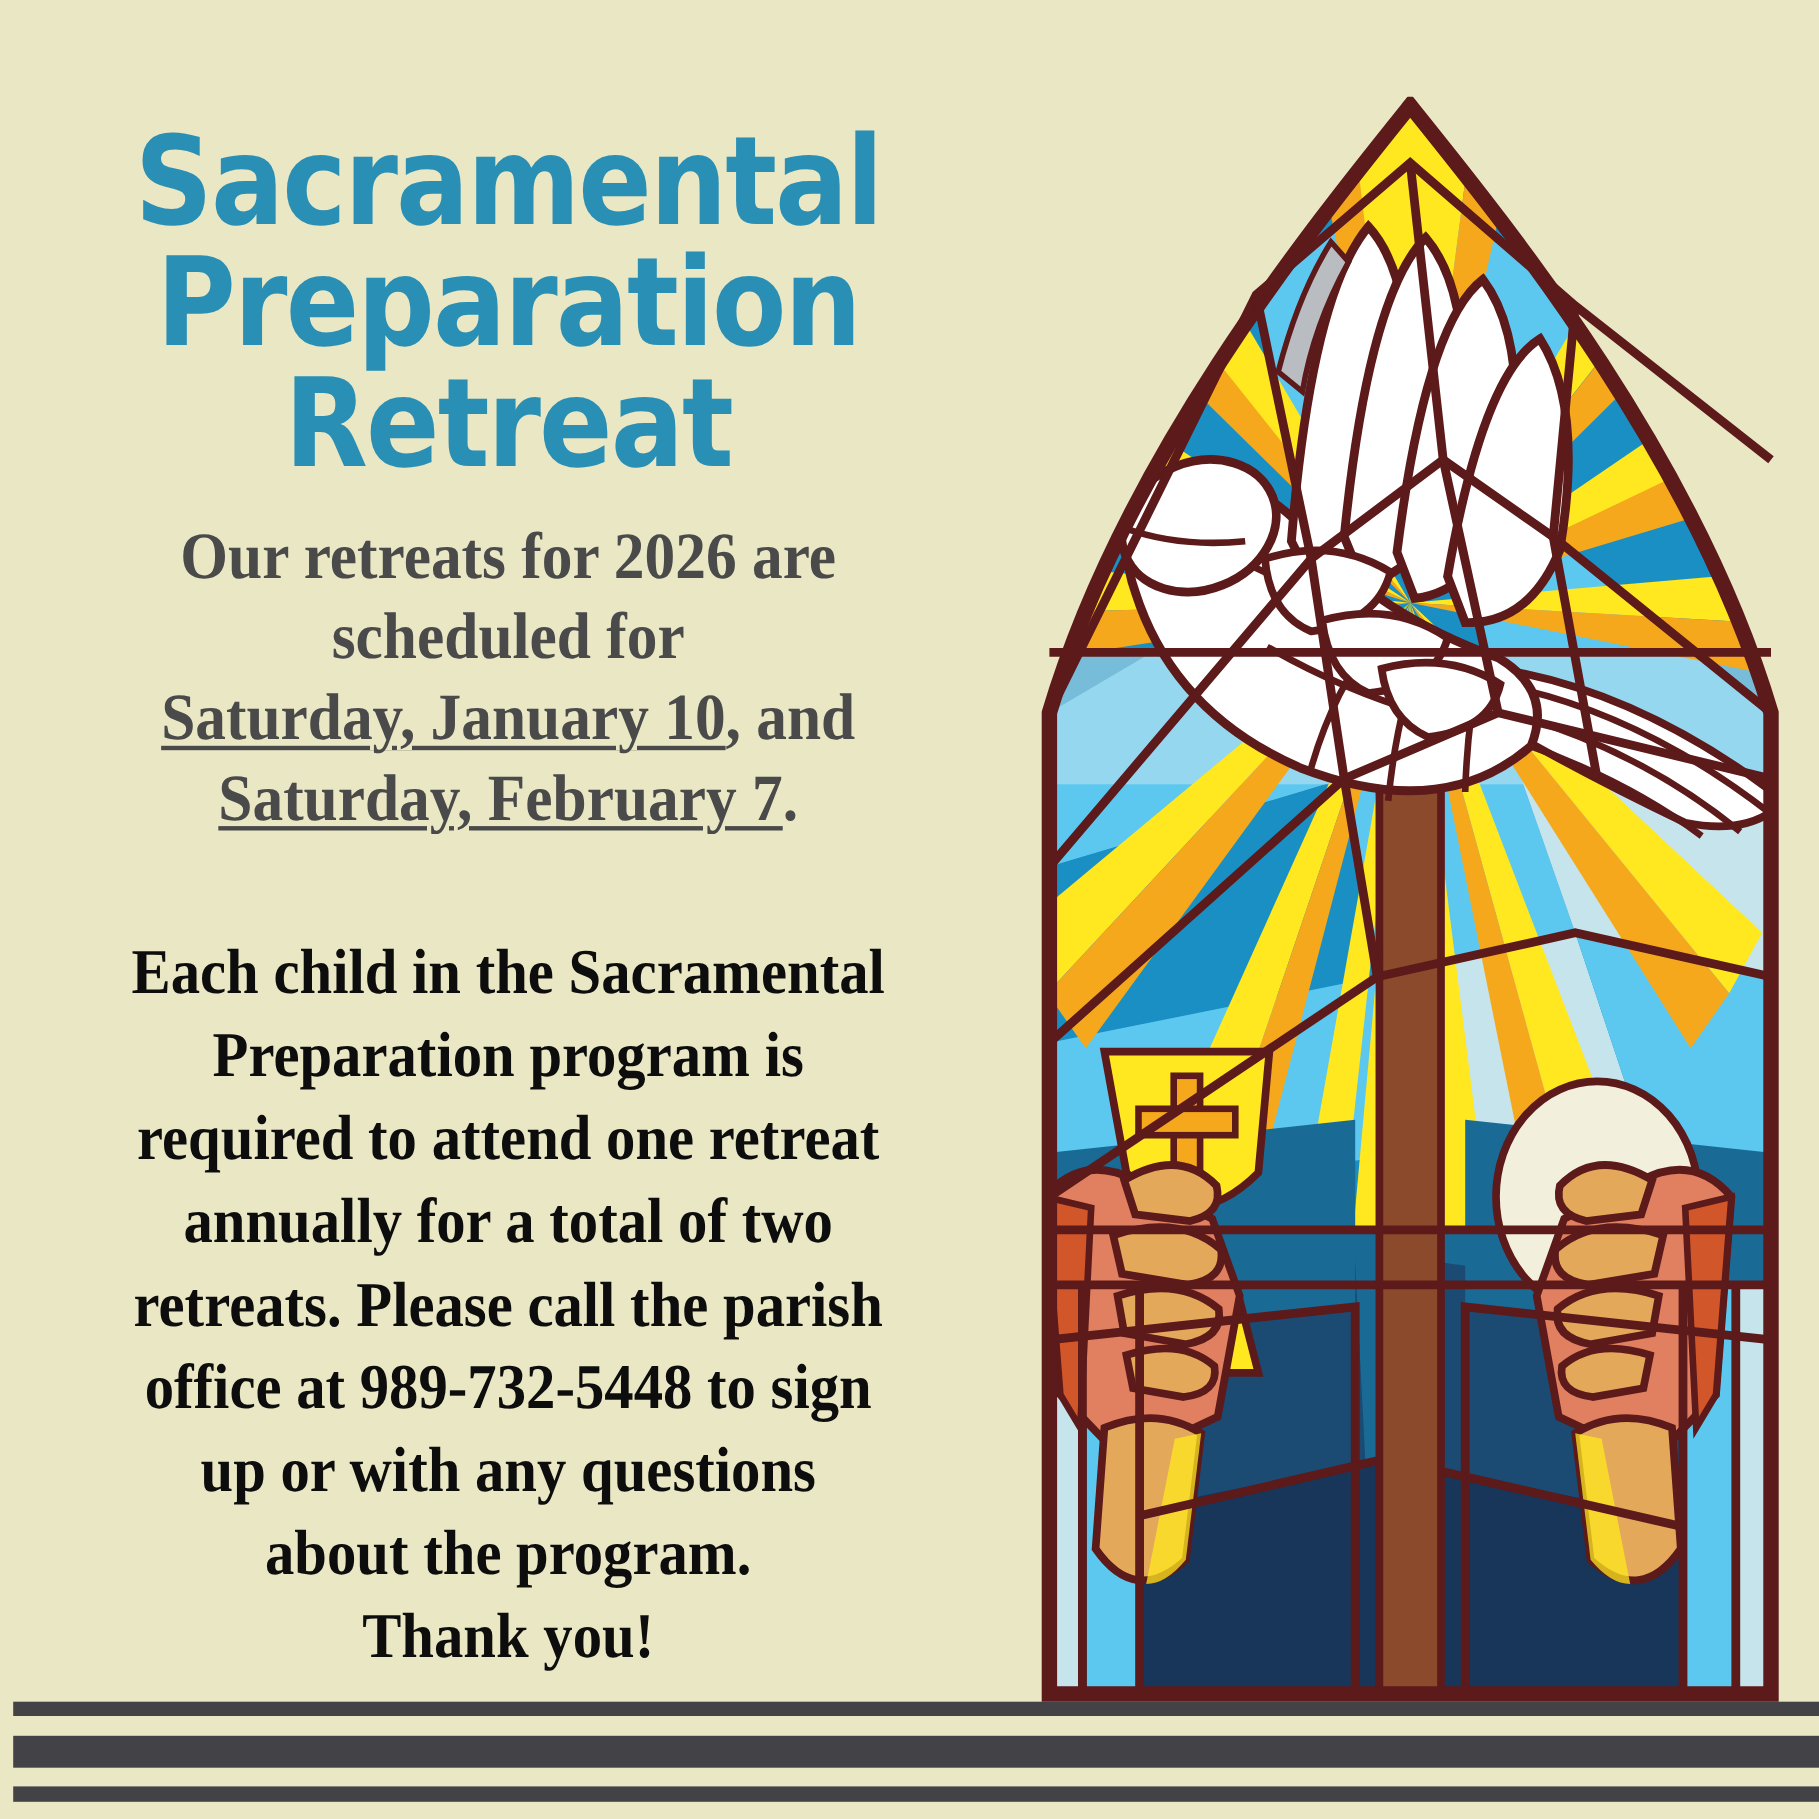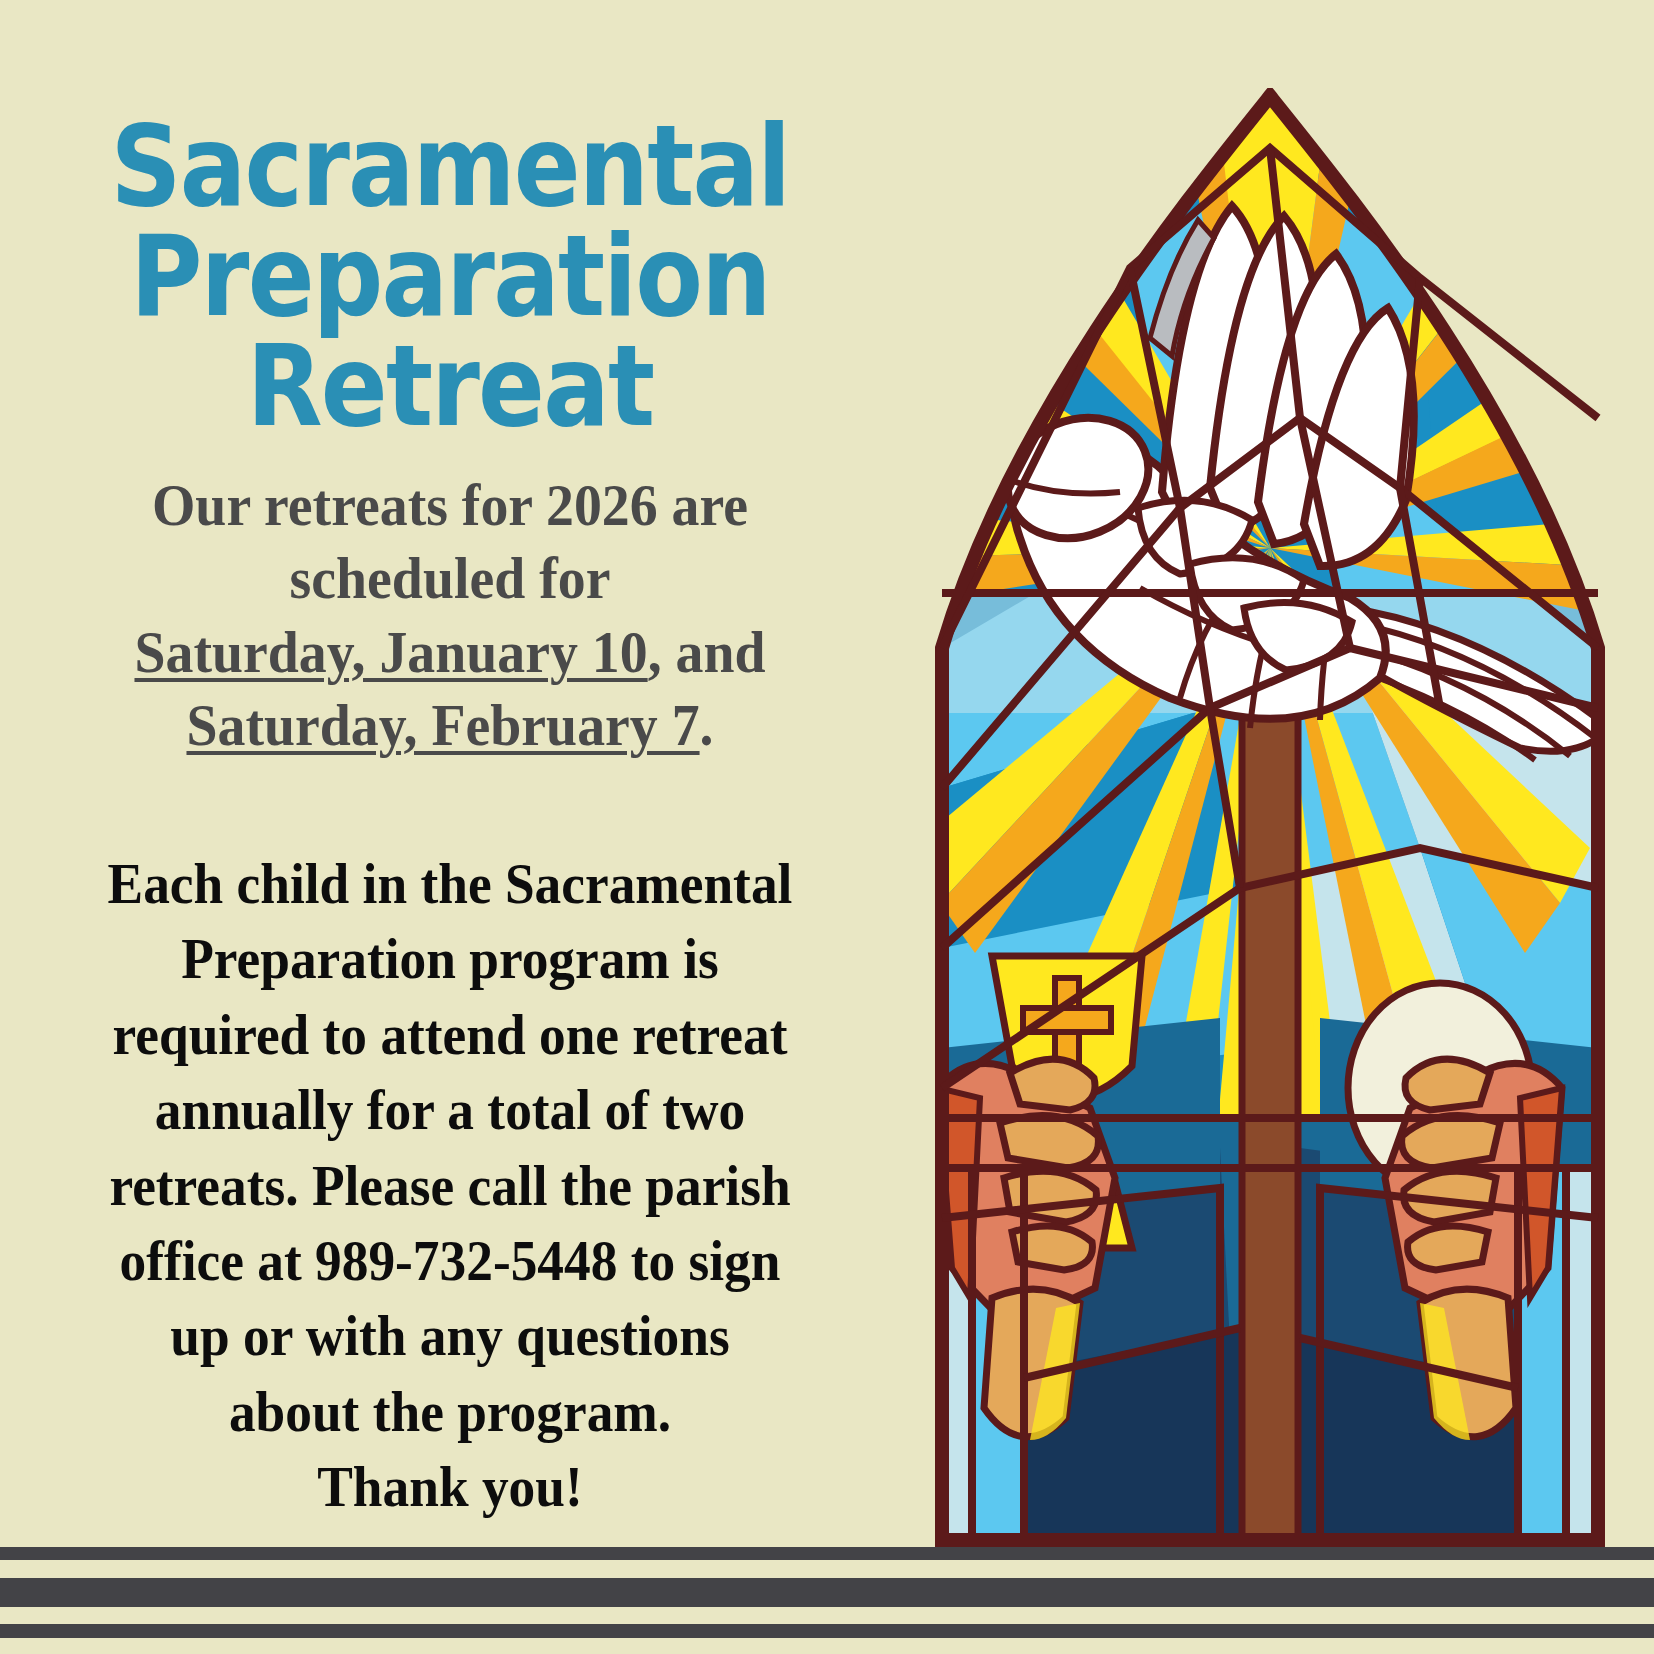--- a/index.html
+++ b/index.html
@@ -3,21 +3,21 @@
 <meta charset="utf-8">
 <style>
   html,body{margin:0;padding:0;}
   body{
     width:1654px;height:1654px;
     background:#e9e7c4;
     font-family:"Liberation Serif",serif;
     overflow:hidden;
     position:relative;
   }
-  .poster{position:absolute;inset:0;background:#e9e7c4;}
+  .poster{position:absolute;inset:0;background:#e9e7c4;margin-left:12px;}
 
   
   .text-col{
     position:absolute;
     left:0;top:0;
     width:900px;
     padding:0 55px;
     box-sizing:border-box;
     text-align:center;
   }

